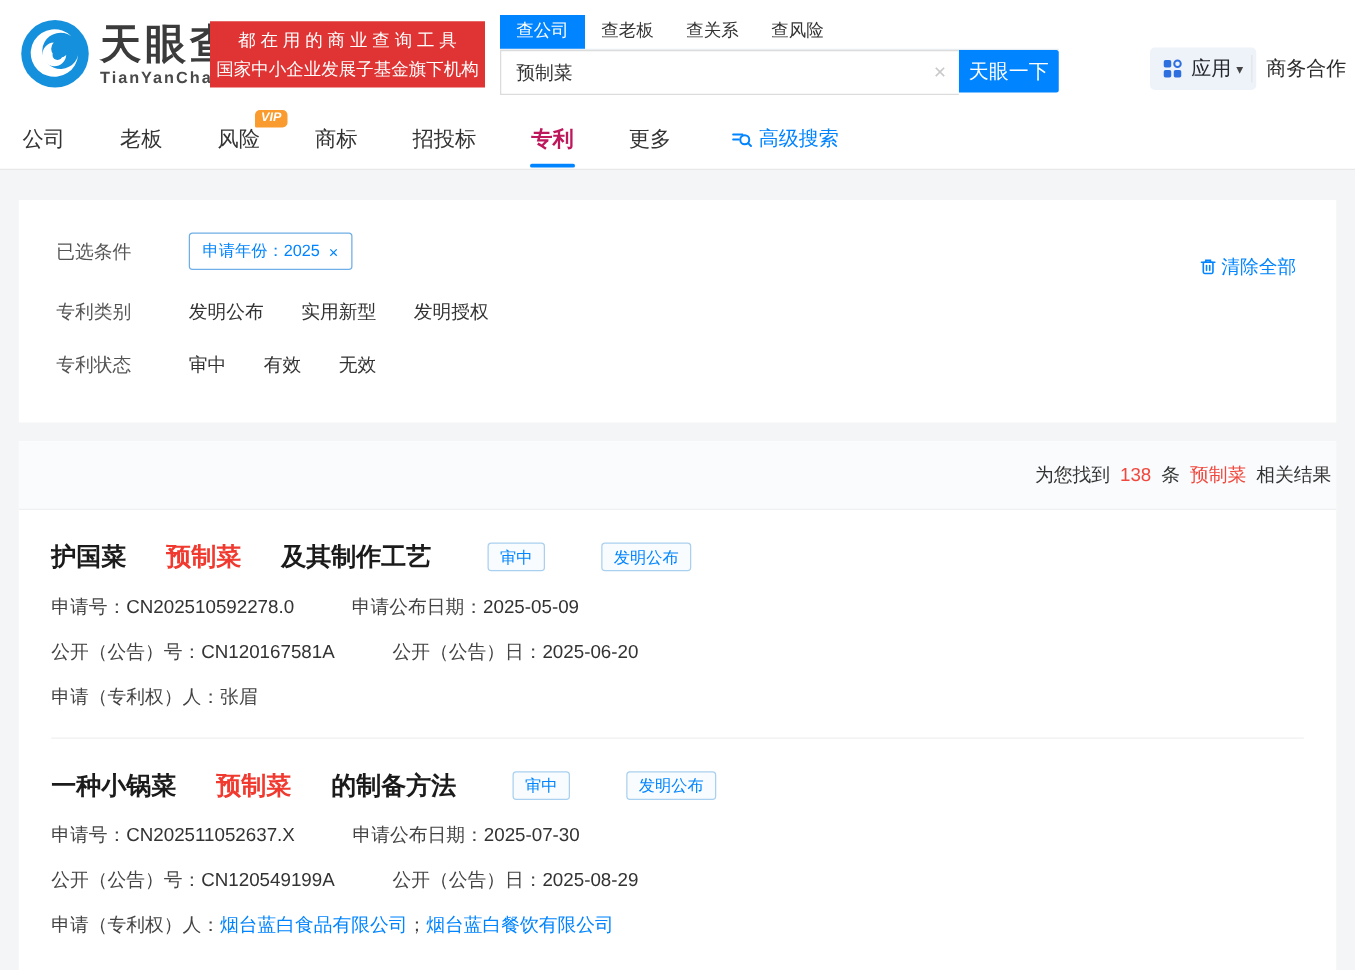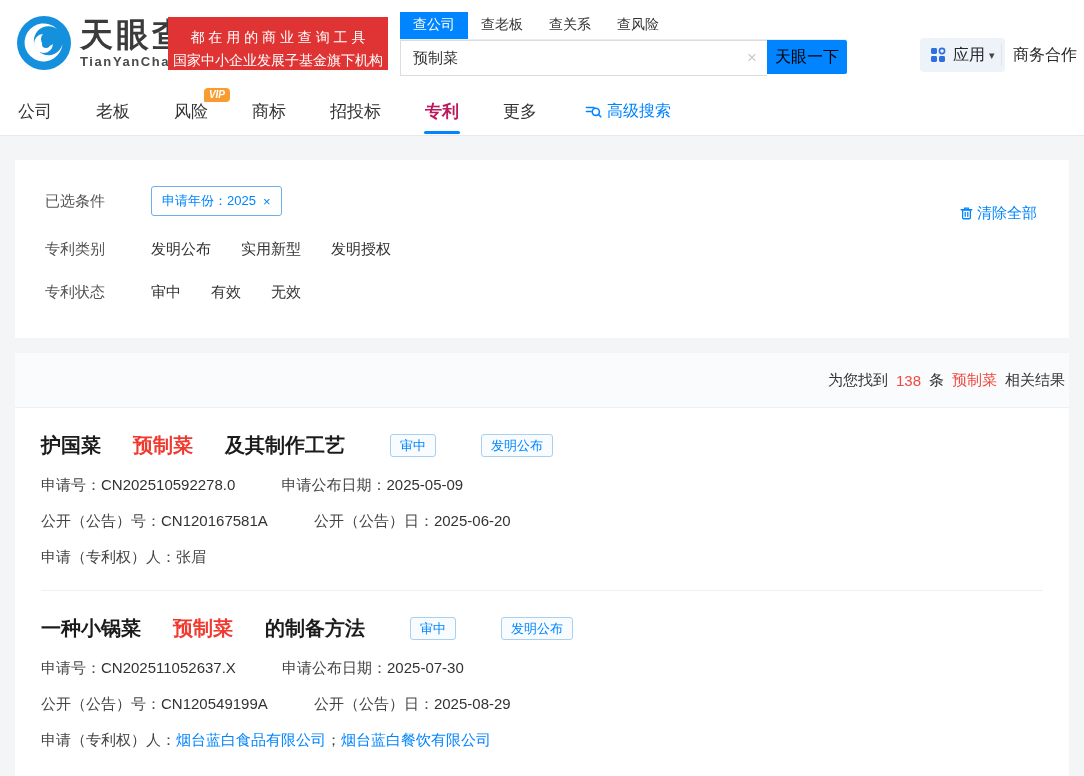--- a/index.html
+++ b/index.html
@@ -7,33 +7,33 @@
     font-family:"Liberation Sans","DejaVu Sans",sans-serif; }
 
   
   .header { position:absolute; left:0; top:0; width:1084px; height:88px; background:#fff; }
   .logo { position:absolute; left:16px; top:15px; display:flex; align-items:center; cursor:pointer; }
   .logo-icon { width:56px; height:56px; }
   .logo-text { margin-left:8px; }
   .logo-title { font-size:33px; font-weight:bold; color:#3b3b3b; letter-spacing:3px; line-height:34px; }
   .logo-sub { font-size:13px; font-weight:bold; color:#4a4a4a; letter-spacing:1.6px; margin-top:2px; }
   .slogan { position:absolute; left:168px; top:17px; width:220px; height:53px; background:#e03434;
-    color:#fff; font-size:14px; text-align:center; display:flex; flex-direction:column; justify-content:flex-end; gap:3px; }
+    color:#fff; font-size:14px; text-align:center; display:flex; flex-direction:column; justify-content:center; gap:3px; }
   .slogan div { line-height:20px; white-space:nowrap; }
 
   .search-area { position:absolute; left:400px; top:12px; width:447px; }
   .search-tabs { display:flex; font-size:14px; border-bottom:1px solid #e9eef3; }
   .search-tab { padding:4px 13px 5px; color:#333; cursor:pointer; }
   .search-tab.active { background:#0084ff; color:#fff; }
   .search-row { display:flex; height:36px; }
   .search-input-wrap { position:relative; flex:1; }
   .search-input { width:100%; height:36px; border:1px solid #dcdcdc; border-right:none; outline:none;
     padding:0 34px 0 12px; font-size:15px; color:#333; font-family:inherit; }
   .search-clear { position:absolute; right:10px; top:8px; color:#c9c9c9; font-size:17px; cursor:pointer; line-height:20px; }
-  .search-btn { width:80px; height:34px; background:#0084ff; color:#000000; border:none; font-size:16px;
+  .search-btn { width:80px; height:34px; background:#0084ff; color:#ffffff; border:none; font-size:16px;
     cursor:pointer; font-family:inherit; border-radius:0 2px 2px 0; }
 
   .apps-btn { position:absolute; left:920px; top:38px; height:34px; background:#eef2f9; border-radius:4px;
     display:flex; align-items:center; padding:0 10px; cursor:pointer; }
   .apps-label { font-size:16px; color:#25282e; margin:0 4px 0 7px; }
   .caret { font-size:11px; color:#444; }
   .hdr-divider { position:absolute; left:1001px; top:44px; width:1px; height:22px; background:#e3e3e3; }
   .biz-link { position:absolute; left:1013px; top:45px; font-size:16px; color:#2b2b2b; cursor:pointer; white-space:nowrap; }
 
   

